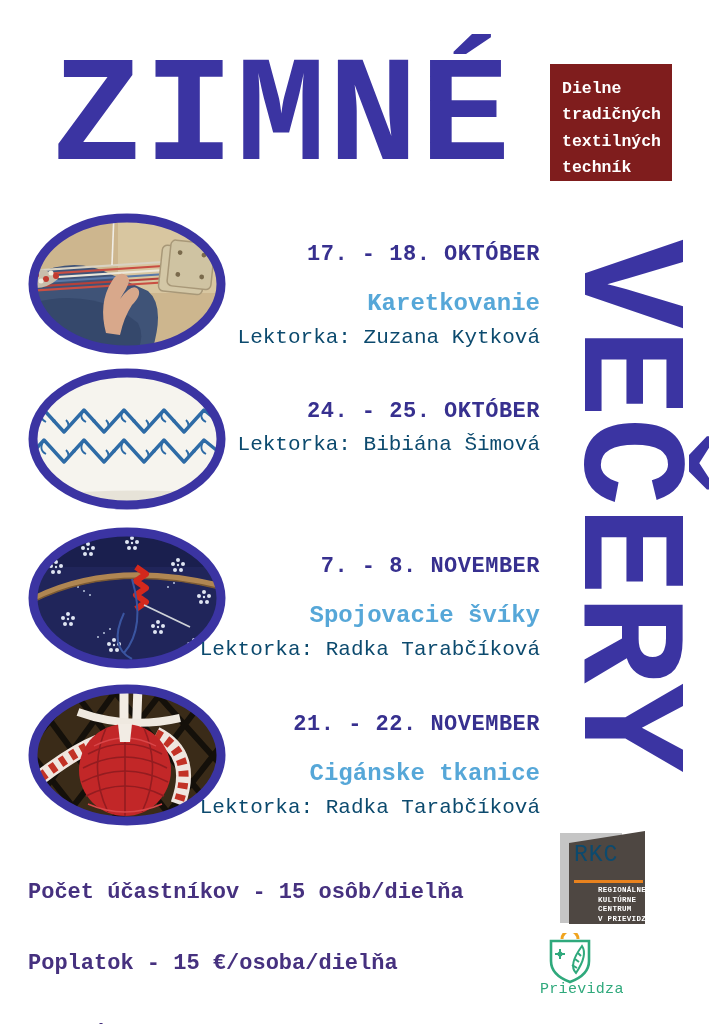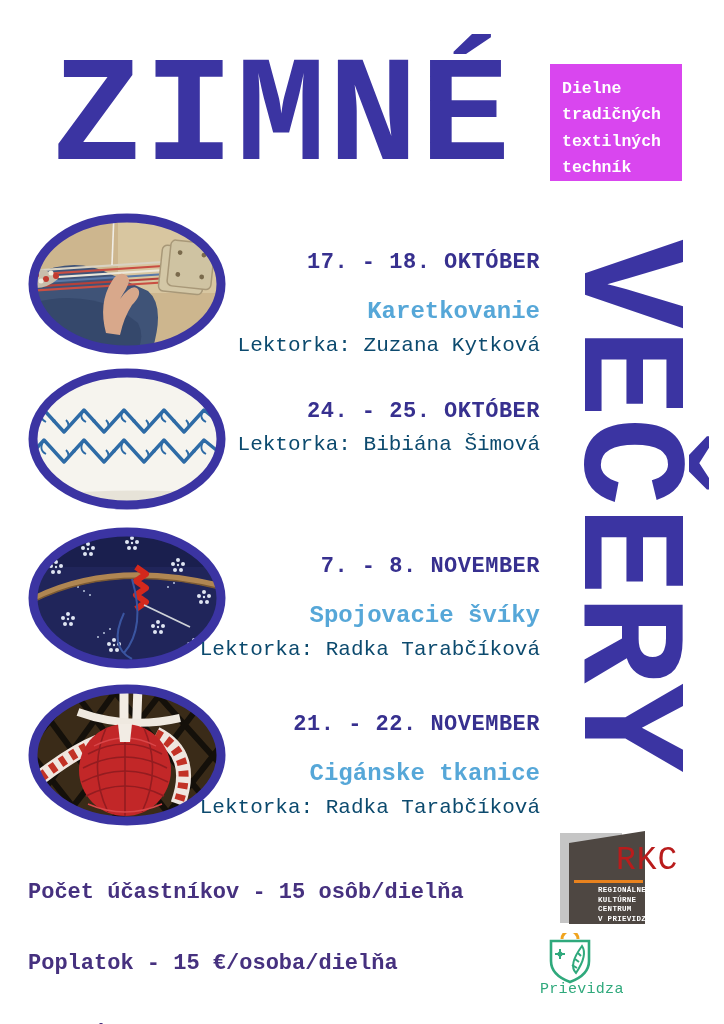--- a/index.html
+++ b/index.html
@@ -2,21 +2,21 @@
 <html><head>
 <meta charset="utf-8">
 <style>
   html,body{margin:0;padding:0;background:#ffffff;}
   .poster{position:relative;width:724px;height:1024px;background:#ffffff;overflow:hidden;
           font-family:Liberation Mono, monospace;}
 
   
   .title{position:absolute;left:52px;top:44px;font-size:150px;font-weight:bold;
          color:#3b34a2;letter-spacing:2px;line-height:1;white-space:nowrap;}
-  .badge{position:absolute;left:550px;top:64px;width:132px;height:117px;background:#d946ef;
+  .badge{position:absolute;left:550px;top:64px;width:122px;height:117px;background:#7f1d1d;
          box-sizing:border-box;padding:12px 6px 0 12px;}
   .badge div{color:#ffffff;font-size:16.5px;font-weight:bold;line-height:1.6;}
   .vertical-title{position:absolute;left:700px;top:196px;width:620px;height:152px;
          transform:rotate(90deg);transform-origin:top left;
          font-size:148px;font-weight:bold;color:#3b34a2;line-height:152px;
          text-align:center;letter-spacing:0px;white-space:nowrap;}
 
   
   .photo{position:absolute;left:28px;width:198px;height:142px;}
   .entry{position:absolute;right:184px;text-align:right;white-space:nowrap;}
@@ -27,22 +27,22 @@
   
   .info{position:absolute;left:28px;top:840px;white-space:pre-wrap;}
   .info div{line-height:34.5px;font-weight:bold;}
   .info .detail{font-size:22px;color:#46317f;}
 
   
   .rkc{position:absolute;left:558px;top:831px;width:110px;height:100px;}
   .rkc .backplate{position:absolute;left:2px;top:2px;width:62px;height:90px;background:#c5c5c5;}
   .rkc .flag{position:absolute;left:11px;top:0px;width:76px;height:93px;background:#4e4742;
              clip-path:polygon(0 13%,100% 0,100% 100%,0 100%);}
-  .rkc .acronym{position:absolute;left:16px;top:11px;color:#b91c1c;font-size:33px;
-                letter-spacing:1px;font-weight:normal;margin-left:42px;}
+  .rkc .acronym{position:absolute;left:16px;top:11px;color:#0c4a6e;font-size:23px;
+                letter-spacing:1px;font-weight:normal;}
   .rkc .rule{position:absolute;left:16px;top:49px;width:69px;height:2.5px;background:#e8821e;}
   .rkc .cap{position:absolute;left:40px;top:55px;color:#ffffff;font-size:7.5px;font-weight:bold;
             line-height:9.5px;letter-spacing:0.3px;}
 
   
   .city{position:absolute;left:540px;top:933px;width:180px;height:80px;}
   .city .name{position:absolute;left:0px;top:48px;width:60px;text-align:center;
               color:#2fa97c;font-size:15px;letter-spacing:0.3px;}
   .city .cap{position:absolute;left:70px;top:22px;color:#8c8c8c;font-size:8.5px;
              font-weight:bold;line-height:11px;letter-spacing:0.2px;}
@@ -210,21 +210,21 @@
         <path d="M78,44 Q60,86 80,128 M116,44 Q134,86 114,128 M97,40 L97,132"></path>
       </g>
       <g stroke="#d9474a" stroke-width="1.4" fill="none">
         <path d="M66,62 Q97,46 128,62 M60,120 Q97,136 134,120"></path>
       </g>
       <path d="M90,40 L104,40 L102,58 L92,58 Z" fill="#f2ece4"></path>
     </g>
     <ellipse cx="99" cy="71" rx="94" ry="66" fill="none" stroke="#3b34a2" stroke-width="9"></ellipse>
   </svg>
 
-  <div class="entry" style="top:246px">
+  <div class="entry" style="top:238px">
     <div class="date">17. - 18. OKTÓBER</div>
     <div class="name">Karetkovanie</div>
     <div class="lect">Lektorka: Zuzana Kytková</div>
   </div>
   <div class="entry" style="top:395px">
     <div class="date">24. - 25. OKTÓBER</div>
     <div class="lect">Lektorka: Bibiána Šimová</div>
   </div>
   <div class="entry" style="top:550px">
     <div class="date">7. - 8. NOVEMBER</div>

